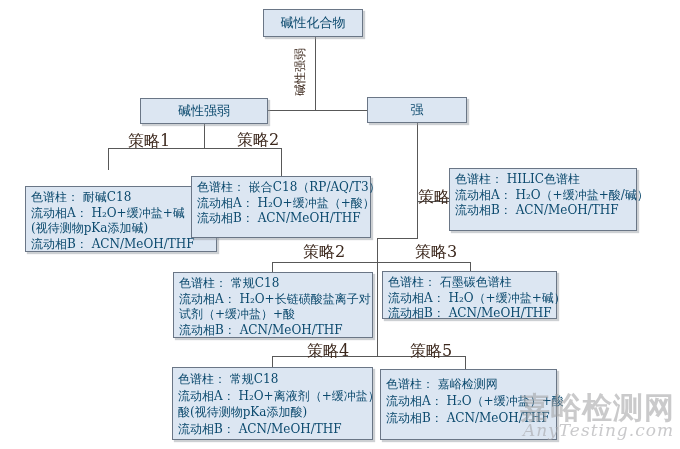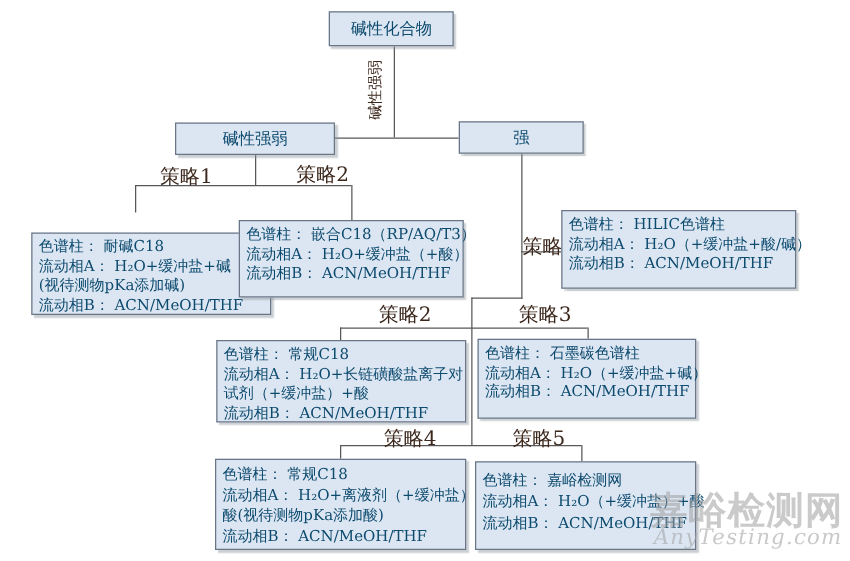--- a/index.html
+++ b/index.html
@@ -94,21 +94,21 @@
     <div>流动相B： ACN/MeOH/THF</div>
   </div>
 
   <div class="box method" style="left:173px;top:272px;width:200px;height:66px;">
     <div>色谱柱： 常规C18</div>
     <div>流动相A： H₂O+长链磺酸盐离子对</div>
     <div>试剂（+缓冲盐）+酸</div>
     <div>流动相B： ACN/MeOH/THF</div>
   </div>
 
-  <div class="box method" style="left:382px;top:271px;width:175px;height:64px;">
+  <div class="box method" style="left:382px;top:271px;width:175px;height:48px;">
     <div>色谱柱： 石墨碳色谱柱</div>
     <div>流动相A： H₂O（+缓冲盐+碱）</div>
     <div>流动相B： ACN/MeOH/THF</div>
   </div>
 
   <div class="box method" style="left:172px;top:367px;width:201px;height:73px;line-height:16.5px;">
     <div>色谱柱： 常规C18</div>
     <div>流动相A： H₂O+离液剂（+缓冲盐）+</div>
     <div>酸(视待测物pKa添加酸)</div>
     <div>流动相B： ACN/MeOH/THF</div>

